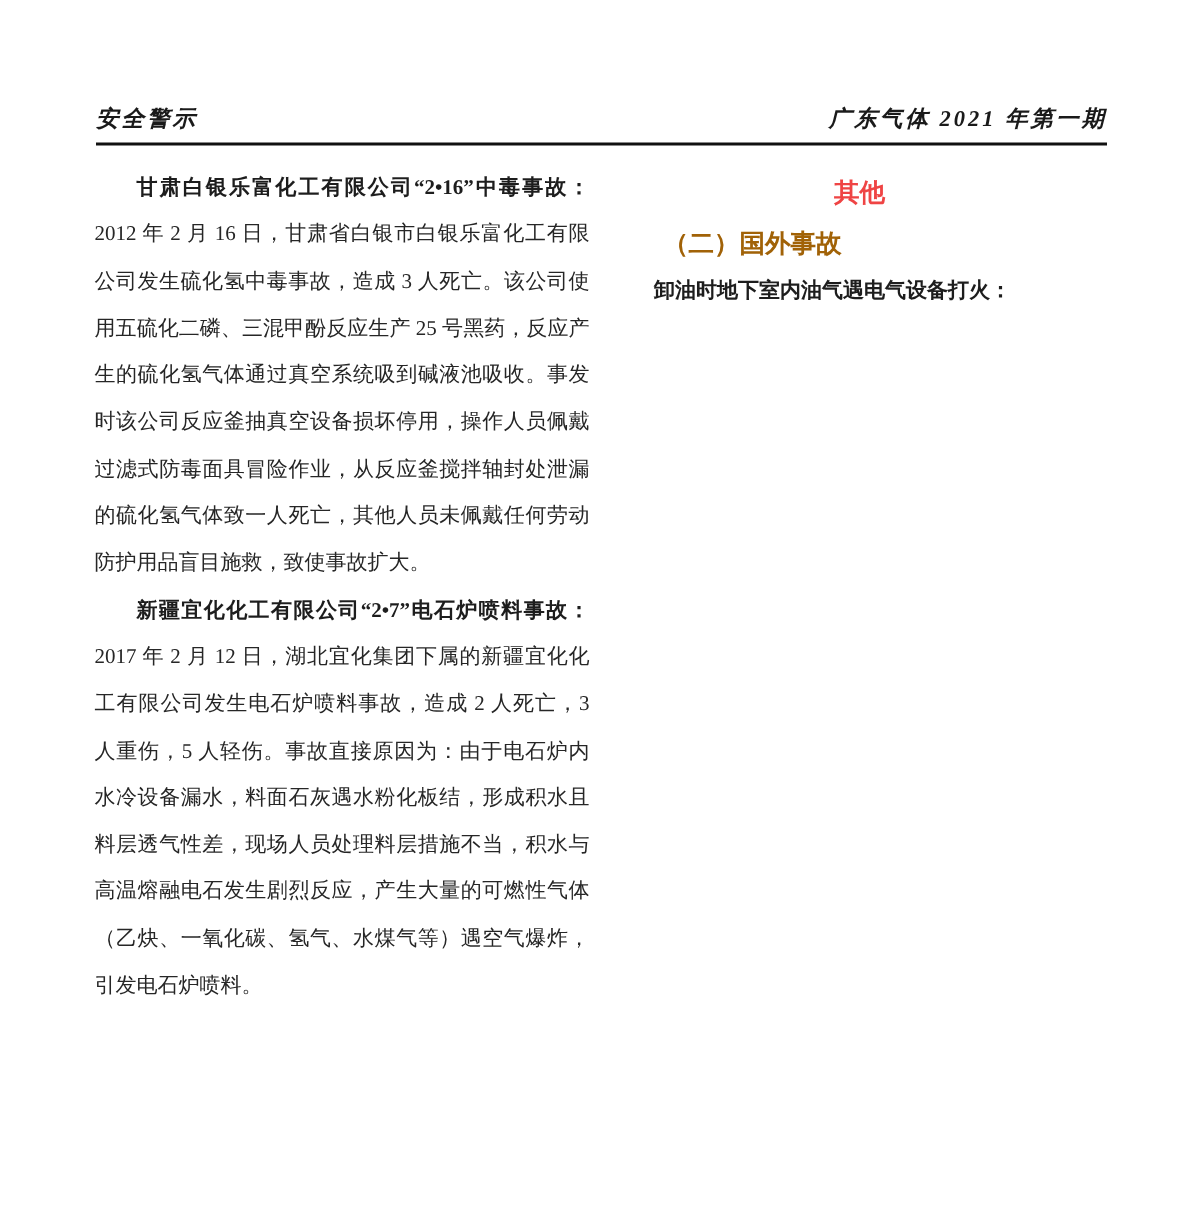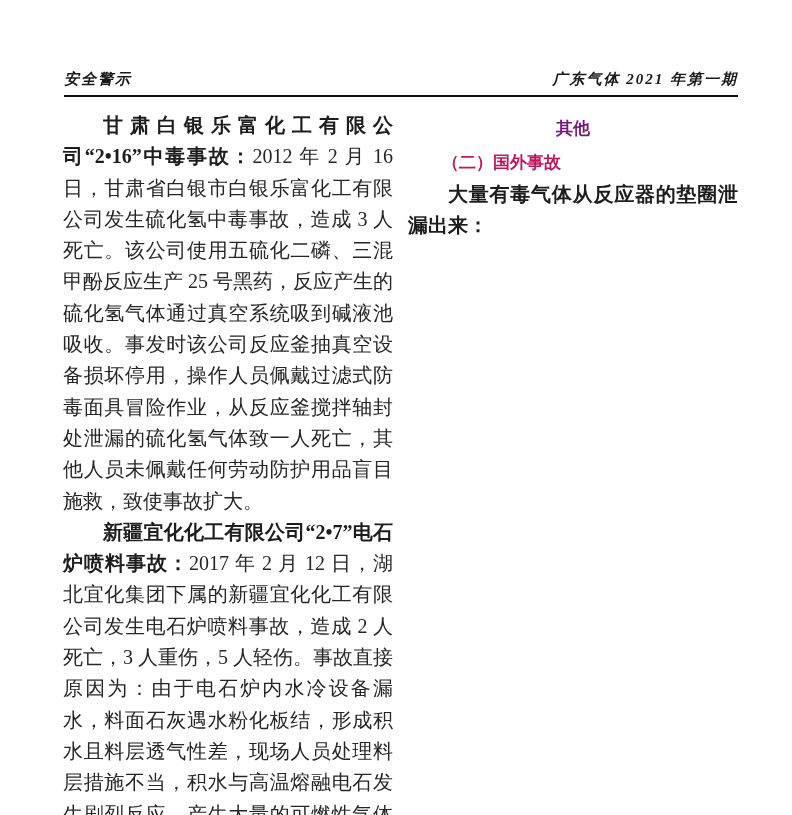--- a/index.html
+++ b/index.html
@@ -38,43 +38,43 @@
   }
   
   .content {
     position: absolute;
     top: 110px; left: 63px; width: 675px;
     display: flex;
     gap: 15px;
   }
   .col { width: 330px; }
   .col p {
-    font-size: 20px;
+    font-size: 14px;
     line-height: 31.3px;
     text-align: justify;
     text-justify: inter-character;
     text-indent: 2em;
     color: #262626;
   }
   .col p.no-indent { text-indent: 0; }
   .bold-lead { font-weight: bold; color: #1d1d1d; }
   .heading-center {
     font-size: 17px;
     line-height: 31.3px;
     font-weight: bold;
     text-align: center;
-    color: #701a75;
+    color: #ef4444;
     margin: 3px 0 3px 0;
   }
   .subheading {
     font-size: 17px;
     line-height: 31.3px;
     font-weight: bold;
     text-indent: 2em;
-    color: #be185d;
+    color: #a16207;
   }
 </style>
 </head>
 <body>
 
 <div class="page">
 
   <div class="page-header">
     <span>安全警示</span>
     <span>广东气体 2021 年第一期</span>
@@ -90,17 +90,17 @@
     </div>
 
     <div class="col">
 
       <div class="heading-center">其他</div>
 
 
       <div class="subheading">（二）国外事故</div>
 
 
-      <p><span class="bold-lead">大量有毒气体从反应器的垫圈泄漏出来：</span></p>
+      <p><span class="bold-lead">卸油时地下室内油气遇电气设备打火：</span></p>
     </div>
 
   </div>
 </div>
 
 </body></html>

